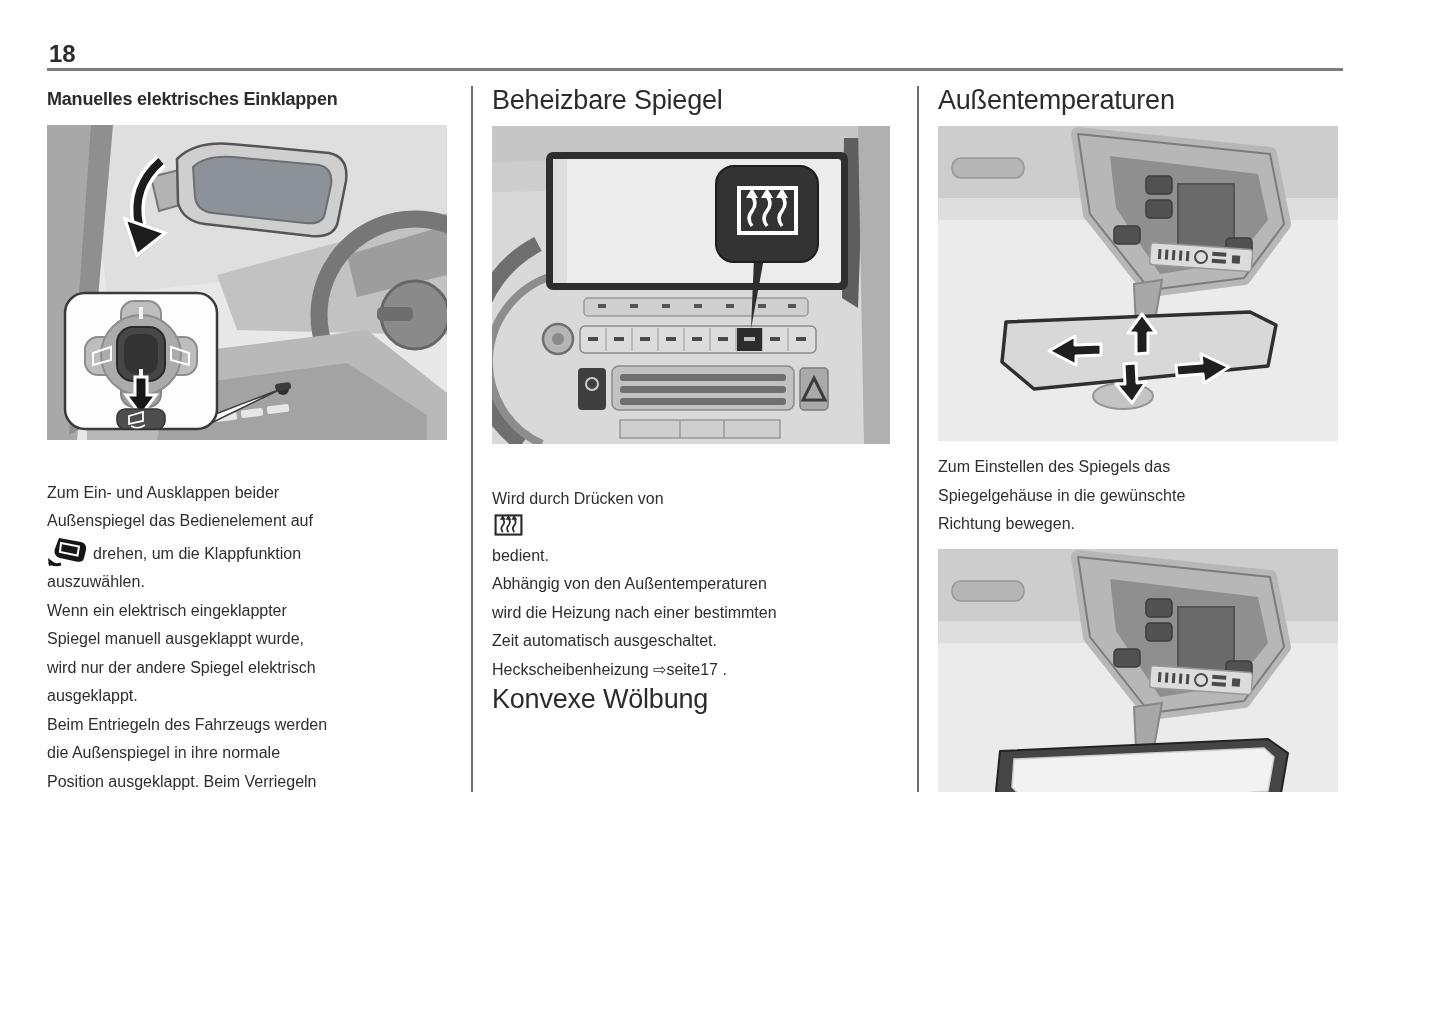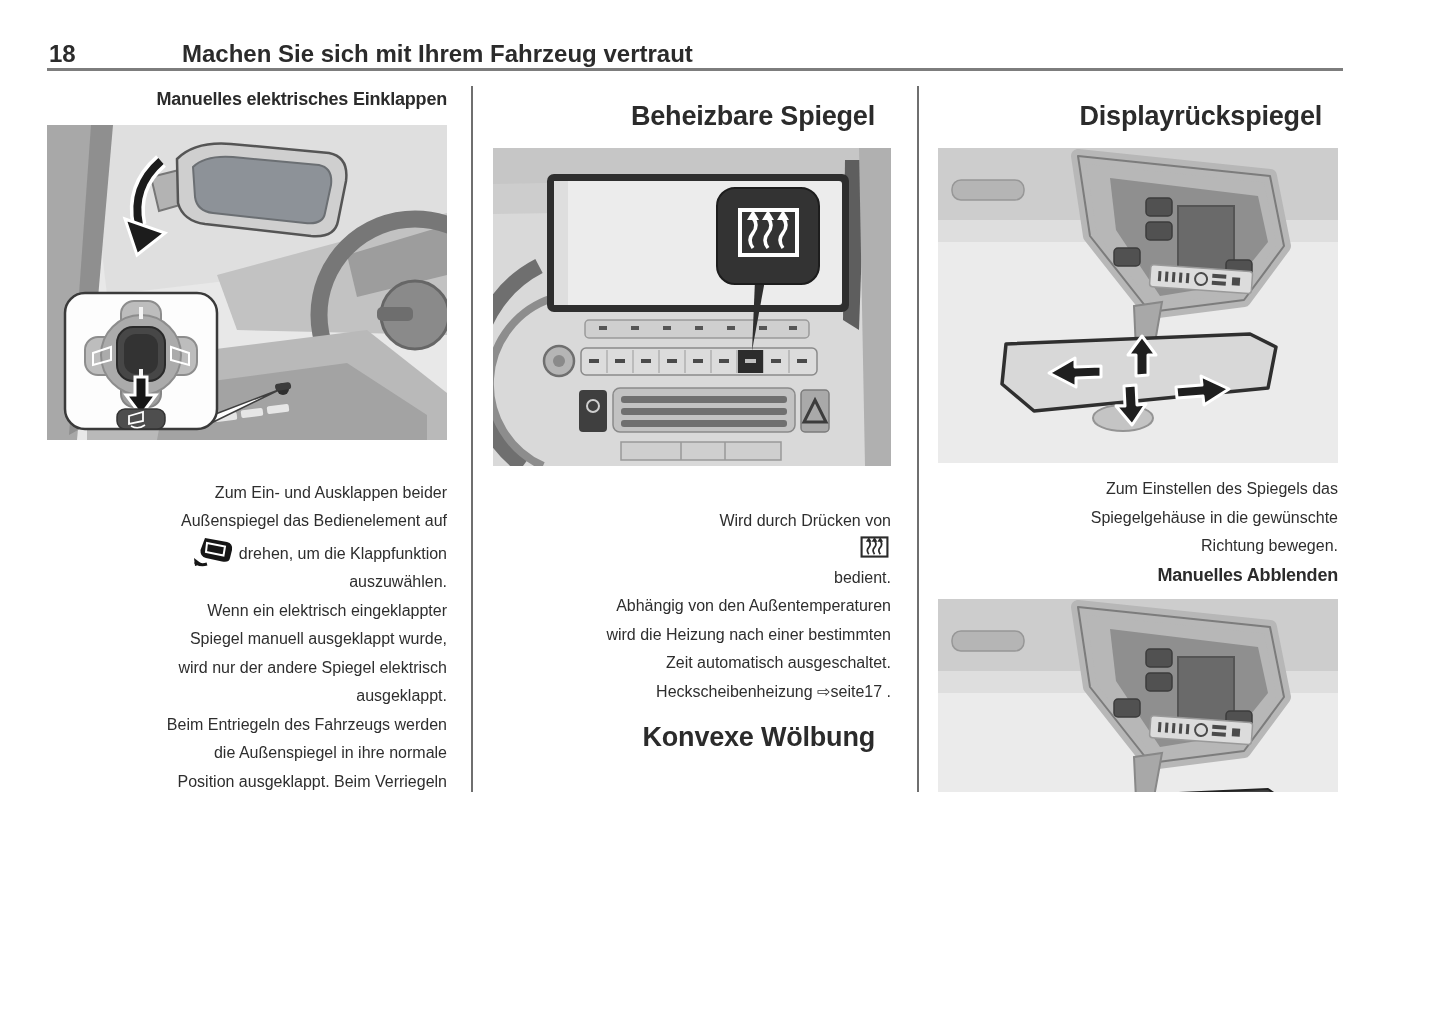--- a/index.html
+++ b/index.html
@@ -1,39 +1,39 @@
 <!DOCTYPE html>
 <html><head>
 <meta charset="utf-8">
 <style>
   html,body{margin:0;padding:0;background:#ffffff;}
   .page{
     position:relative;width:1445px;height:792px;background:#ffffff;
-    font-family:"Liberation Sans",sans-serif;color:#222;overflow:hidden;text-align:right;
+    font-family:"Liberation Sans",sans-serif;color:#222;overflow:hidden;
   }
   .page-number{
     position:absolute;left:49px;top:40px;font-size:24px;font-weight:bold;color:#2b2b2b;
   }
   .page-title{
     position:absolute;left:182px;top:40px;font-size:24px;font-weight:bold;color:#2b2b2b;white-space:nowrap;
   }
   .header-rule{
     position:absolute;left:47px;top:68px;width:1296px;height:3px;background:#7d7d7d;
   }
   .vdivider{
     position:absolute;top:86px;height:884px;width:2px;background:#6f6f6f;
   }
   .divider-1{left:471px;}
   .divider-2{left:917px;}
   .col{position:absolute;top:85px;width:400px;}
   .col-1{left:47px;}
   .col-2{left:492px;width:399px;}
   .col-3{left:938px;}
   h2.section{
-    margin:16px;font-size:27px;line-height:31px;font-weight:bold;color:#2b2b2b;
+    margin:0;font-size:27px;line-height:31px;font-weight:normal;color:#2b2b2b;
     letter-spacing:-0.2px;white-space:pre-line;
   }
   h3.sub{
     margin:0;font-size:18px;line-height:28px;font-weight:bold;color:#2b2b2b;
     letter-spacing:-0.2px;white-space:pre-line;
   }
   p.body{
     margin:0;font-size:16px;line-height:28.5px;color:#2e2e2e;white-space:pre-line;
   }
   figure{margin:0;}
@@ -48,21 +48,20 @@
   .inline-icon{display:inline-block;vertical-align:middle;}
   .icon-fold{width:42px;height:32px;vertical-align:-9px;margin-right:4px;}
   .icon-heat{width:29px;height:22px;vertical-align:-4px;margin:0 2px;}
 </style>
 </head>
 <body>
 
 <div class="page">
 
   <div class="page-number">18</div>
-  <div class="page-title">Machen Sie sich mit Ihrem Fahrzeug vertraut</div>
   <div class="header-rule"></div>
 
   <div class="vdivider divider-1"></div>
   <div class="vdivider divider-2"></div>
 
   <div class="col col-1">
     <h3 class="sub">Manuelles elektrisches Einklappen</h3>
 
     <figure class="fig fig-c1">
       <svg width="400" height="315" viewBox="0 0 400 315">
@@ -246,21 +245,21 @@
 Abhängig von den Außentemperaturen
 wird die Heizung nach einer bestimmten
 Zeit automatisch ausgeschaltet.
 Heckscheibenheizung ⇨seite17 .</span>
     </p>
 
     <h2 class="section mt16">Konvexe Wölbung</h2>
   </div>
 
   <div class="col col-3">
-    <h2 class="section">Displayrückspiegel</h2>
+    <h2 class="section">Außentemperaturen</h2>
 
     <figure class="fig fig-c3a">
       <svg width="400" height="315" viewBox="0 0 400 315">
         <rect x="0" y="0" width="400" height="315" fill="#ebebeb"></rect>
         <rect x="0" y="0" width="400" height="72" fill="#cdcdcd"></rect>
         <rect x="0" y="72" width="400" height="22" fill="#dedede"></rect>
         <rect x="14" y="32" width="72" height="20" rx="9" fill="#b5b5b5" stroke="#979797" stroke-width="1.5"></rect>
 
         <polygon points="140,8 332,28 346,98 306,152 212,164 152,88" fill="#b7b7b7" stroke="#b7b7b7" stroke-width="14" stroke-linejoin="round"></polygon>
         <polygon points="140,8 332,28 346,98 306,152 212,164 152,88" fill="none" stroke="#7c7c7c" stroke-width="2" stroke-linejoin="round"></polygon>
@@ -297,21 +296,20 @@
           <polygon points="163,218 137,219 137,210 111,225 138,239 138,230 163,229"></polygon>
           <polygon points="238,239 264,237 263,228 291,241 266,257 265,248 239,250"></polygon>
         </g>
       </svg>
     </figure>
 
     <p class="body">Zum Einstellen des Spiegels das
 Spiegelgehäuse in die gewünschte
 Richtung bewegen.</p>
 
-    <h3 class="sub mt16">Manuelles Abblenden</h3>
 
     <figure class="fig fig-c3b">
       <svg width="400" height="318" viewBox="0 0 400 318">
         <rect x="0" y="0" width="400" height="318" fill="#ebebeb"></rect>
         <rect x="0" y="0" width="400" height="72" fill="#cdcdcd"></rect>
         <rect x="0" y="72" width="400" height="22" fill="#dedede"></rect>
         <rect x="14" y="32" width="72" height="20" rx="9" fill="#b5b5b5" stroke="#979797" stroke-width="1.5"></rect>
 
         <polygon points="140,8 332,28 346,98 306,152 212,164 152,88" fill="#b7b7b7" stroke="#b7b7b7" stroke-width="14" stroke-linejoin="round"></polygon>
         <polygon points="140,8 332,28 346,98 306,152 212,164 152,88" fill="none" stroke="#7c7c7c" stroke-width="2" stroke-linejoin="round"></polygon>

